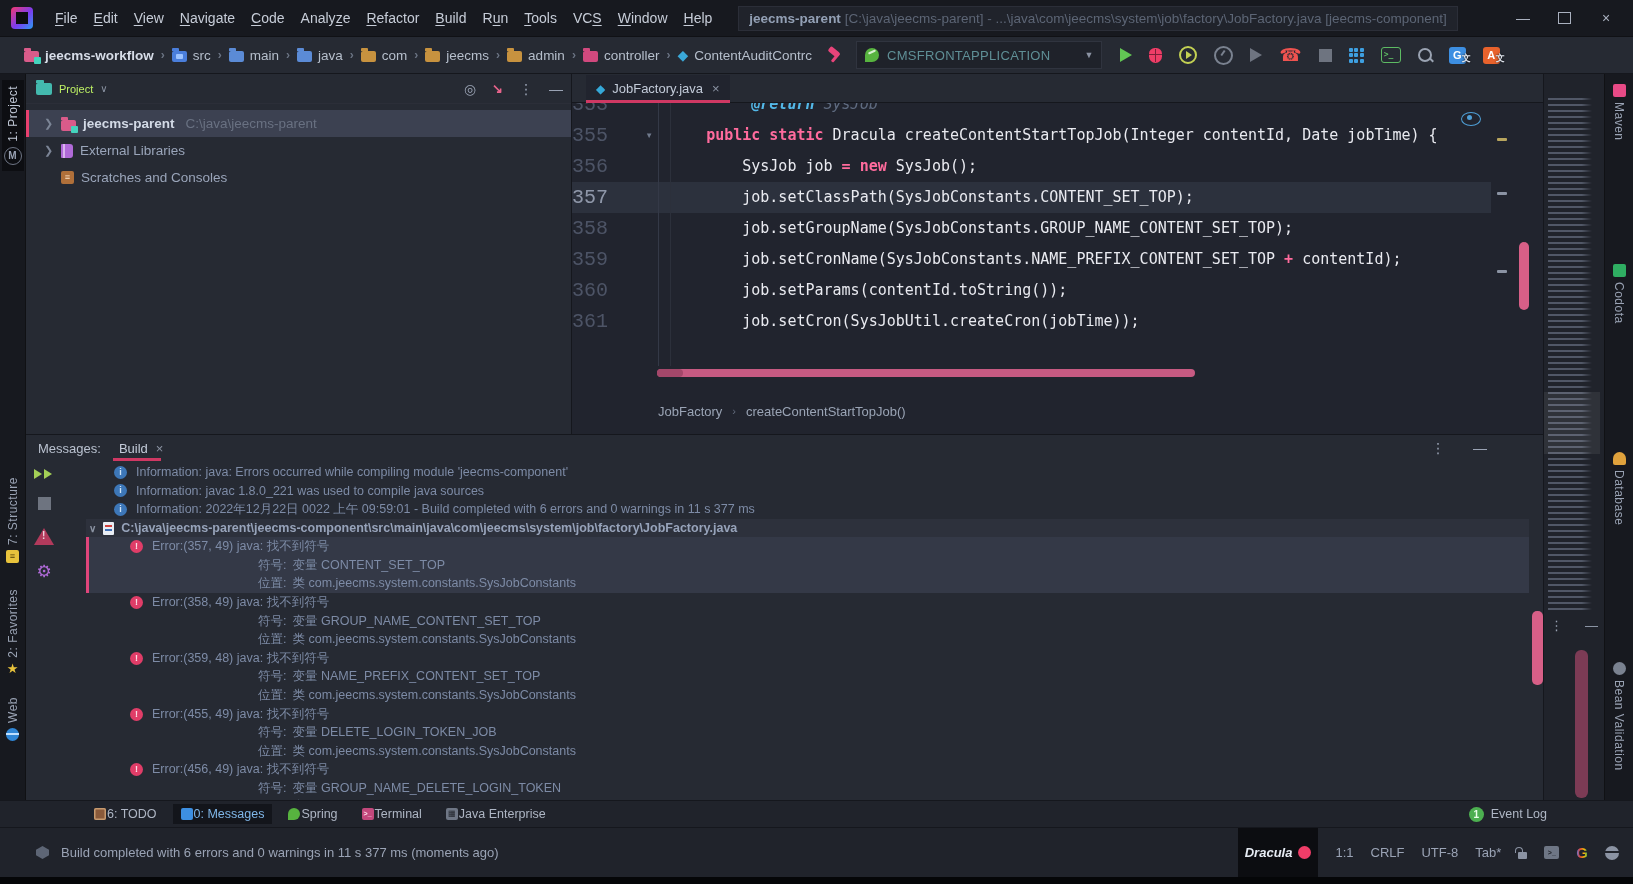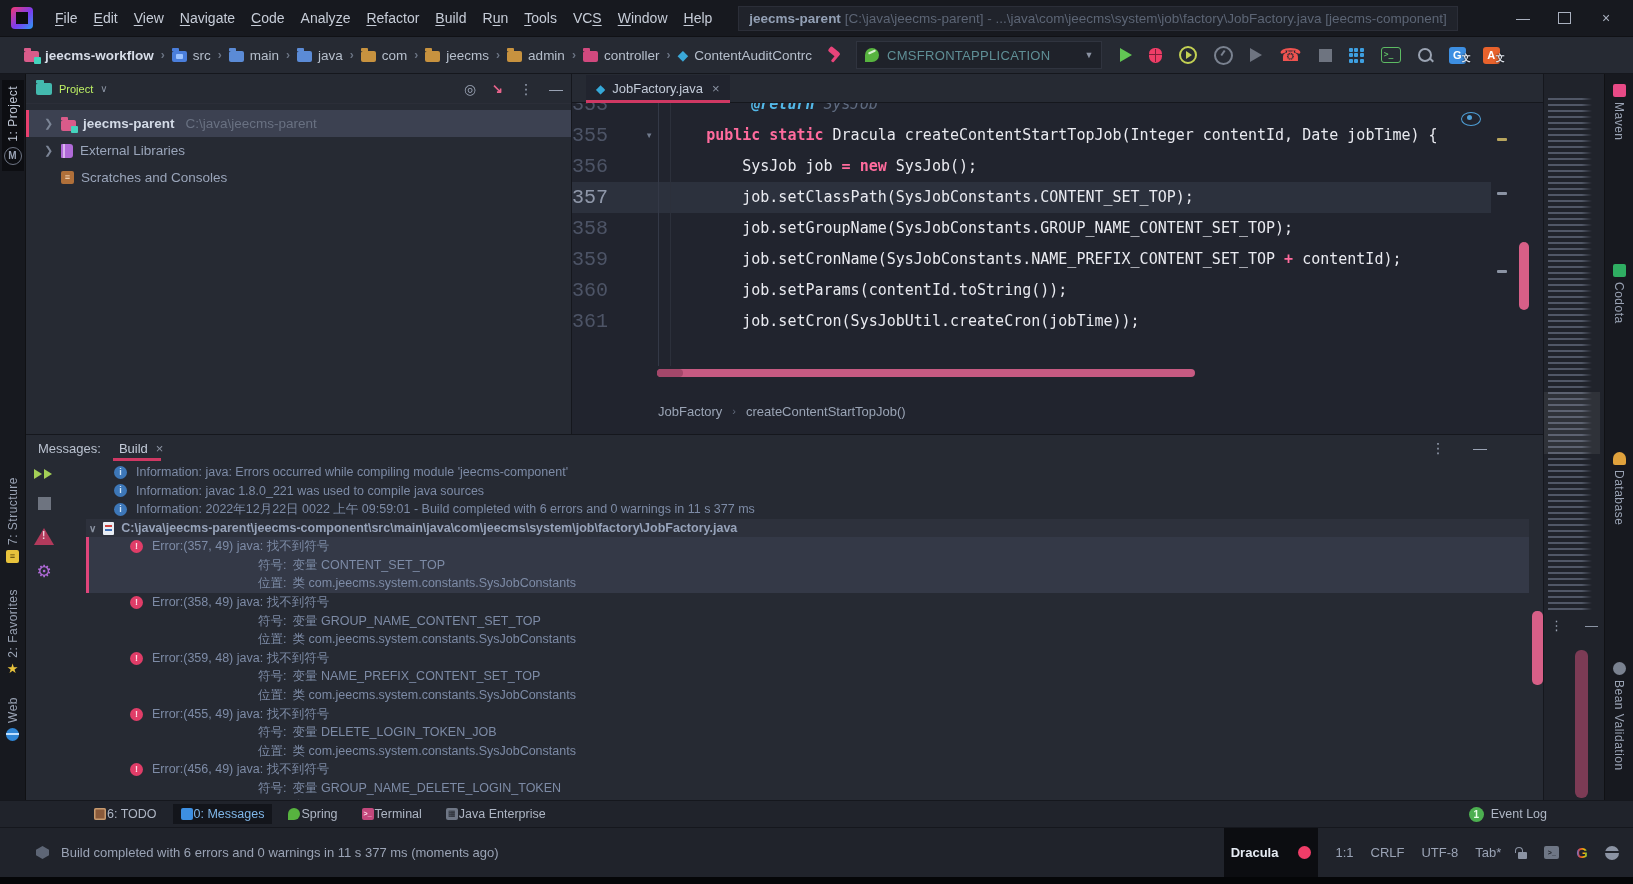--- a/index.html
+++ b/index.html
@@ -188,21 +188,21 @@
   .bbi-spring{background:#57b33f;border-radius:50% 50% 50% 0;}
   .bbi-term{background:#c2487c;color:#ffe2ee;font-size:7px;font-weight:bold;line-height:12px;text-align:center;}
   .bbi-jee{background:#6e7685;color:#1d2027;font-size:8px;line-height:12px;text-align:center;}
   .eventlog{margin-left:auto;display:flex;align-items:center;gap:7px;margin-right:86px;color:#aeb6c4;}
   .evt-badge{width:15px;height:15px;border-radius:50%;background:#4caf50;color:#eaffea;font-size:10px;font-weight:bold;text-align:center;line-height:15px;}
 
   
   .statusbar{flex:0 0 30px;background:#20232b;border-top:1px solid #15171d;display:flex;align-items:center;padding:0 14px 0 36px;font-size:13px;color:#9aa3b5;}
   .sb-icon{width:13px;height:13px;background:#5d6575;margin-right:12px;clip-path:polygon(50% 0,100% 28%,100% 72%,50% 100%,0 72%,0 28%);}
   .sb-right{margin-left:auto;display:flex;align-items:center;gap:17px;}
-  .theme-pill{display:flex;align-items:center;gap:20px;background:#0c0d11;padding:17px 7px;color:#e6ebf3;font-weight:bold;}
+  .theme-pill{display:flex;align-items:center;gap:6px;background:#0c0d11;padding:17px 7px;color:#e6ebf3;font-weight:bold;font-style:italic;}
   .theme-dot{width:13px;height:13px;border-radius:50%;background:#ef3d68;}
   .lock-ic{width:9px;height:7px;background:#8b93a3;border-radius:1px;position:relative;margin-top:5px;}
   .lock-ic::before{content:"";position:absolute;left:-3px;top:-5px;width:6px;height:5px;border:1.5px solid #8b93a3;border-bottom:none;border-radius:4px 4px 0 0;}
   .term-gray{width:15px;height:13px;background:#6e7685;border-radius:2px;color:#20232b;font-size:7px;font-weight:bold;line-height:13px;text-align:center;}
   .g-ic{font-size:15px;font-weight:bold;background:linear-gradient(90deg,#4285f4,#ea4335,#fbbc05,#34a853);-webkit-background-clip:text;background-clip:text;color:transparent;}
   .spy-ic{width:14px;height:14px;border-radius:50%;background:#8b93a3;position:relative;}
   .spy-ic::after{content:"";position:absolute;left:-1px;right:-1px;top:5px;height:2px;background:#20232b;}
   .blackstrip{flex:1 1 auto;background:#050608;}
 </style>
 </head>

